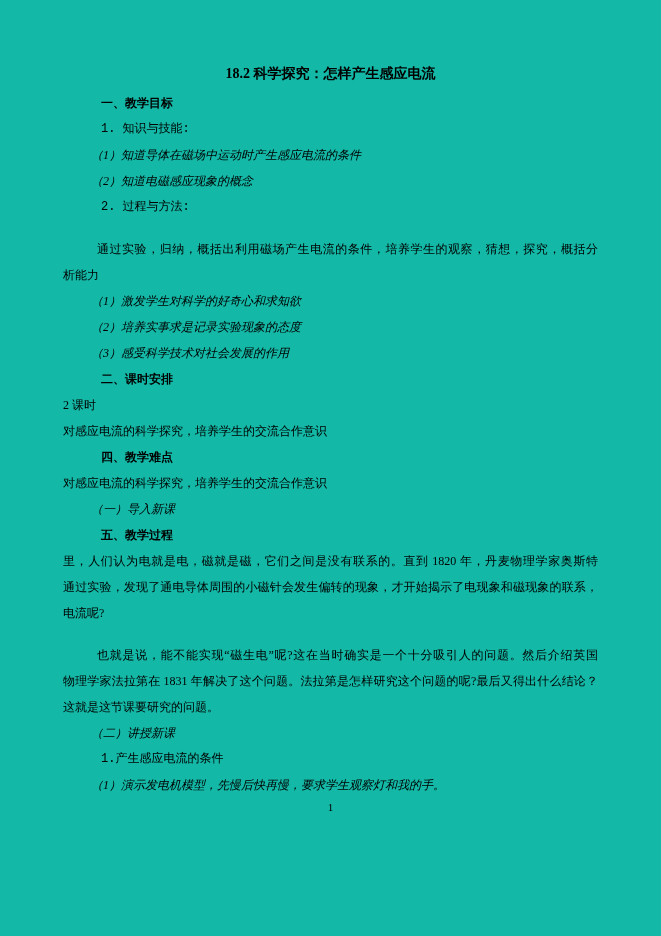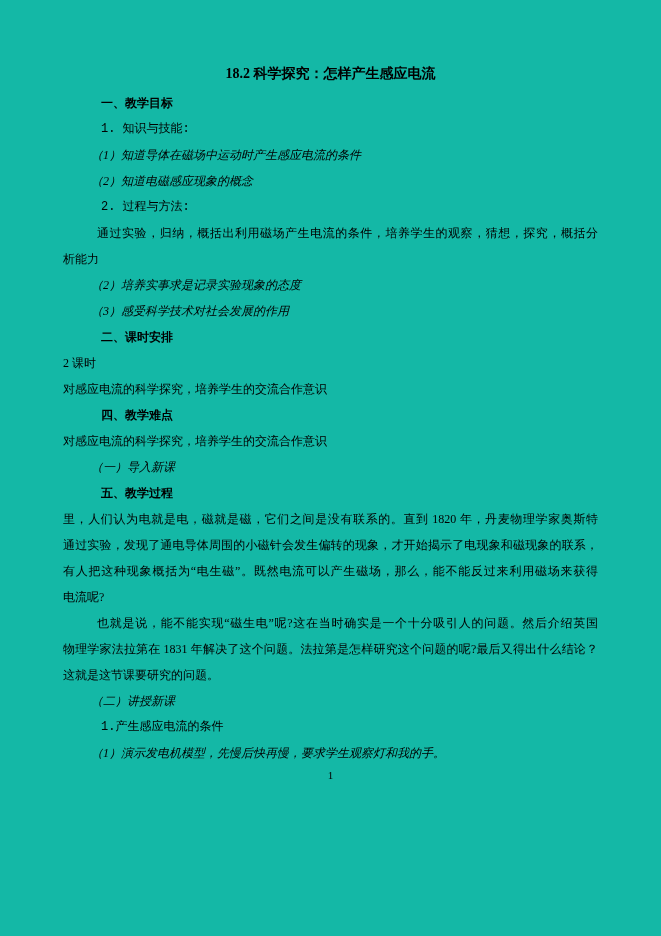--- a/index.html
+++ b/index.html
@@ -42,20 +42,21 @@
   .line.item {
     padding-left: 38px;
     font-family: Liberation Mono, monospace;
   }
   .line.paren {
     padding-left: 28px;
     font-style: italic;
   }
   .line.para {
     padding-left: 34px;
+    margin-top: 16px;
   }
   .line.flush {
     padding-left: 0;
   }
   .line.justify {
     white-space: normal;
     text-align: justify;
     text-align-last: justify;
   }
   .page-num {
@@ -72,32 +73,32 @@
   <div class="doc-title">18.2 科学探究：怎样产生感应电流</div>
 
   <div id="lines-container">
       <div class="line heading">一、教学目标</div>
       <div class="line item">1. 知识与技能:</div>
       <div class="line paren">（1）知道导体在磁场中运动时产生感应电流的条件</div>
       <div class="line paren">（2）知道电磁感应现象的概念</div>
       <div class="line item">2. 过程与方法:</div>
       <div class="line para justify">通过实验，归纳，概括出利用磁场产生电流的条件，培养学生的观察，猜想，探究，概括分</div>
       <div class="line flush">析能力</div>
+      <div class="line paren">（1）激发学生对科学的好奇心和求知欲</div>
       <div class="line paren">（2）培养实事求是记录实验现象的态度</div>
       <div class="line paren">（3）感受科学技术对社会发展的作用</div>
       <div class="line heading">二、课时安排</div>
       <div class="line flush">2 课时</div>
       <div class="line flush">对感应电流的科学探究，培养学生的交流合作意识</div>
       <div class="line heading">四、教学难点</div>
       <div class="line flush">对感应电流的科学探究，培养学生的交流合作意识</div>
       <div class="line paren">（一）导入新课</div>
       <div class="line heading">五、教学过程</div>
       <div class="line flush justify">里，人们认为电就是电，磁就是磁，它们之间是没有联系的。直到 1820 年，丹麦物理学家奥斯特</div>
       <div class="line flush justify">通过实验，发现了通电导体周围的小磁针会发生偏转的现象，才开始揭示了电现象和磁现象的联系，</div>
-      <div class="line flush justify">有人把这种现象概括为“电生磁”。既然电流可以产生磁场，那么，能不能反过来利用磁场来获得</div>
       <div class="line flush">电流呢?</div>
       <div class="line para justify">也就是说，能不能实现“磁生电”呢?这在当时确实是一个十分吸引人的问题。然后介绍英国</div>
       <div class="line flush justify">物理学家法拉第在 1831 年解决了这个问题。法拉第是怎样研究这个问题的呢?最后又得出什么结论？</div>
       <div class="line flush">这就是这节课要研究的问题。</div>
       <div class="line paren">（二）讲授新课</div>
       <div class="line item">1.产生感应电流的条件</div>
       <div class="line paren">（1）演示发电机模型，先慢后快再慢，要求学生观察灯和我的手。</div>
     </div>
 
   <div class="page-num">1</div>

